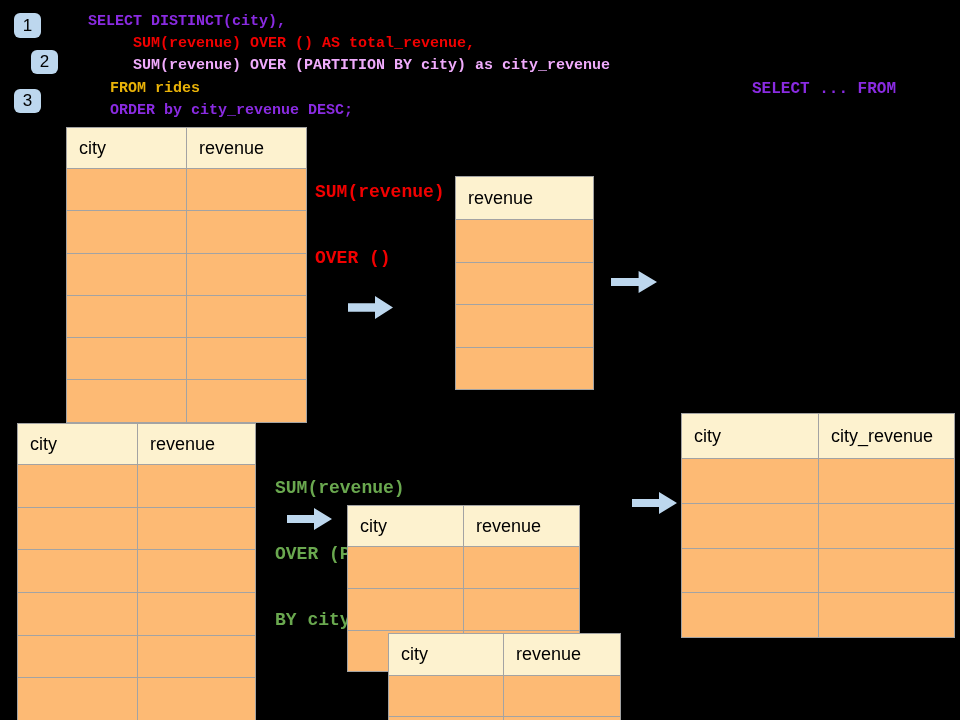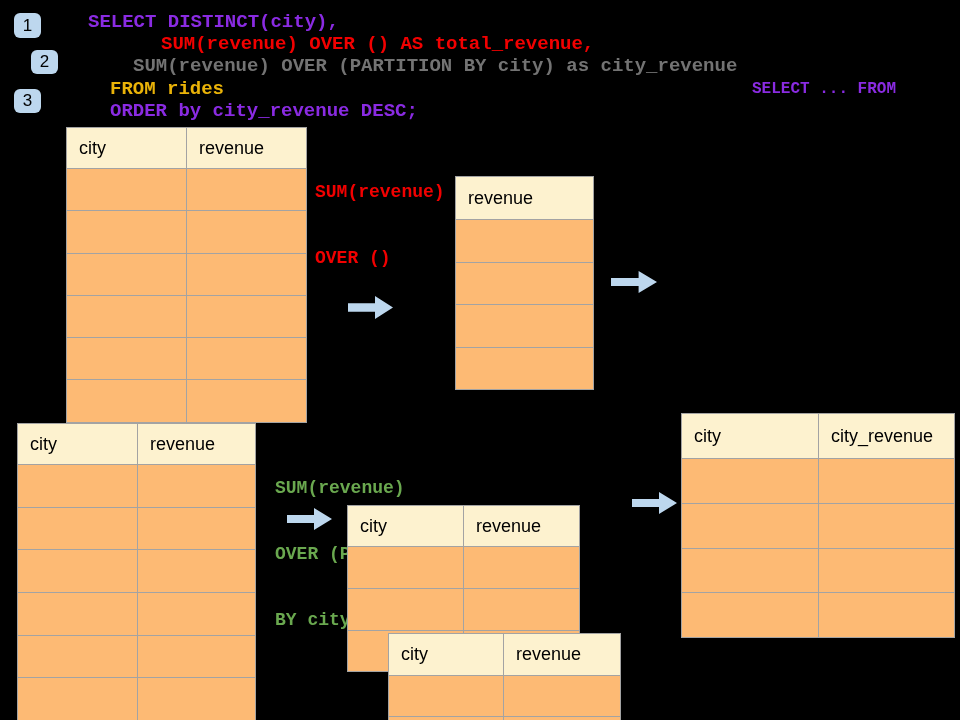--- a/index.html
+++ b/index.html
@@ -9,21 +9,21 @@
   
   .badge{position:absolute;background:#bdd7ee;border-radius:6px;color:#000;
          font-size:17px;display:flex;align-items:center;justify-content:center;}
   #b1{left:14px;top:13px;width:27px;height:25px}
   #b2{left:31px;top:50px;width:27px;height:24px}
   #b3{left:14px;top:89px;width:27px;height:24px}
 
   
   .mono{position:absolute;font-family:"Liberation Mono","DejaVu Sans Mono",monospace;
         font-weight:bold;white-space:pre;}
-  .sqlline{font-size:19px;line-height:20px;}
+  .sqlline{font-size:15px;line-height:20px;}
   #l1{left:88px;top:12px} #l2{left:133px;top:34px} #l3{left:133px;top:56px}
   #l4{left:110px;top:79px} #l5{left:110px;top:101px}
   .anno{font-size:18px;line-height:22px;}
   #anno-total{left:315px;top:137px}
   #anno-part{left:275px;top:433px}
   #side-note{left:752px;top:37px;font-size:16px;line-height:21px;}
 
   
   .dtable{position:absolute;background:#fdba74;border:1px solid #a3a3a3;}
   .hrow{display:flex;background:#fdf2cf;}
@@ -52,22 +52,22 @@
 </head>
 <body>
 
 <div class="stage">
 
   <div class="badge" id="b1">1</div>
   <div class="badge" id="b2">2</div>
   <div class="badge" id="b3">3</div>
 
   <div class="mono sqlline" id="l1" style="color: rgb(138, 43, 226);">SELECT DISTINCT(city),</div>
-  <div class="mono sqlline" id="l2" style="color: rgb(242, 0, 0); margin-left: 28px;">SUM(revenue) OVER () AS total_revenue,</div>
-  <div class="mono sqlline" id="l3" style="color: #737373;">SUM(revenue) OVER (PARTITION BY city) as city_revenue</div>
+  <div class="mono sqlline" id="l2" style="color: rgb(242, 0, 0);">SUM(revenue) OVER () AS total_revenue,</div>
+  <div class="mono sqlline" id="l3" style="color: #f0abfc;">SUM(revenue) OVER (PARTITION BY city) as city_revenue</div>
   <div class="mono sqlline" id="l4" style="color: #eab308;">FROM rides</div>
   <div class="mono sqlline" id="l5" style="color: rgb(138, 43, 226);">ORDER by city_revenue DESC;</div>
 
   <div class="mono" id="side-note" style="color: rgb(138, 43, 226);">
     <div>SELECT ... FROM</div>
   </div>
 
   <div class="mono anno" id="anno-total" style="color: rgb(242, 0, 0);">
     <div>SUM(revenue)</div>
     <div>OVER ()</div>

